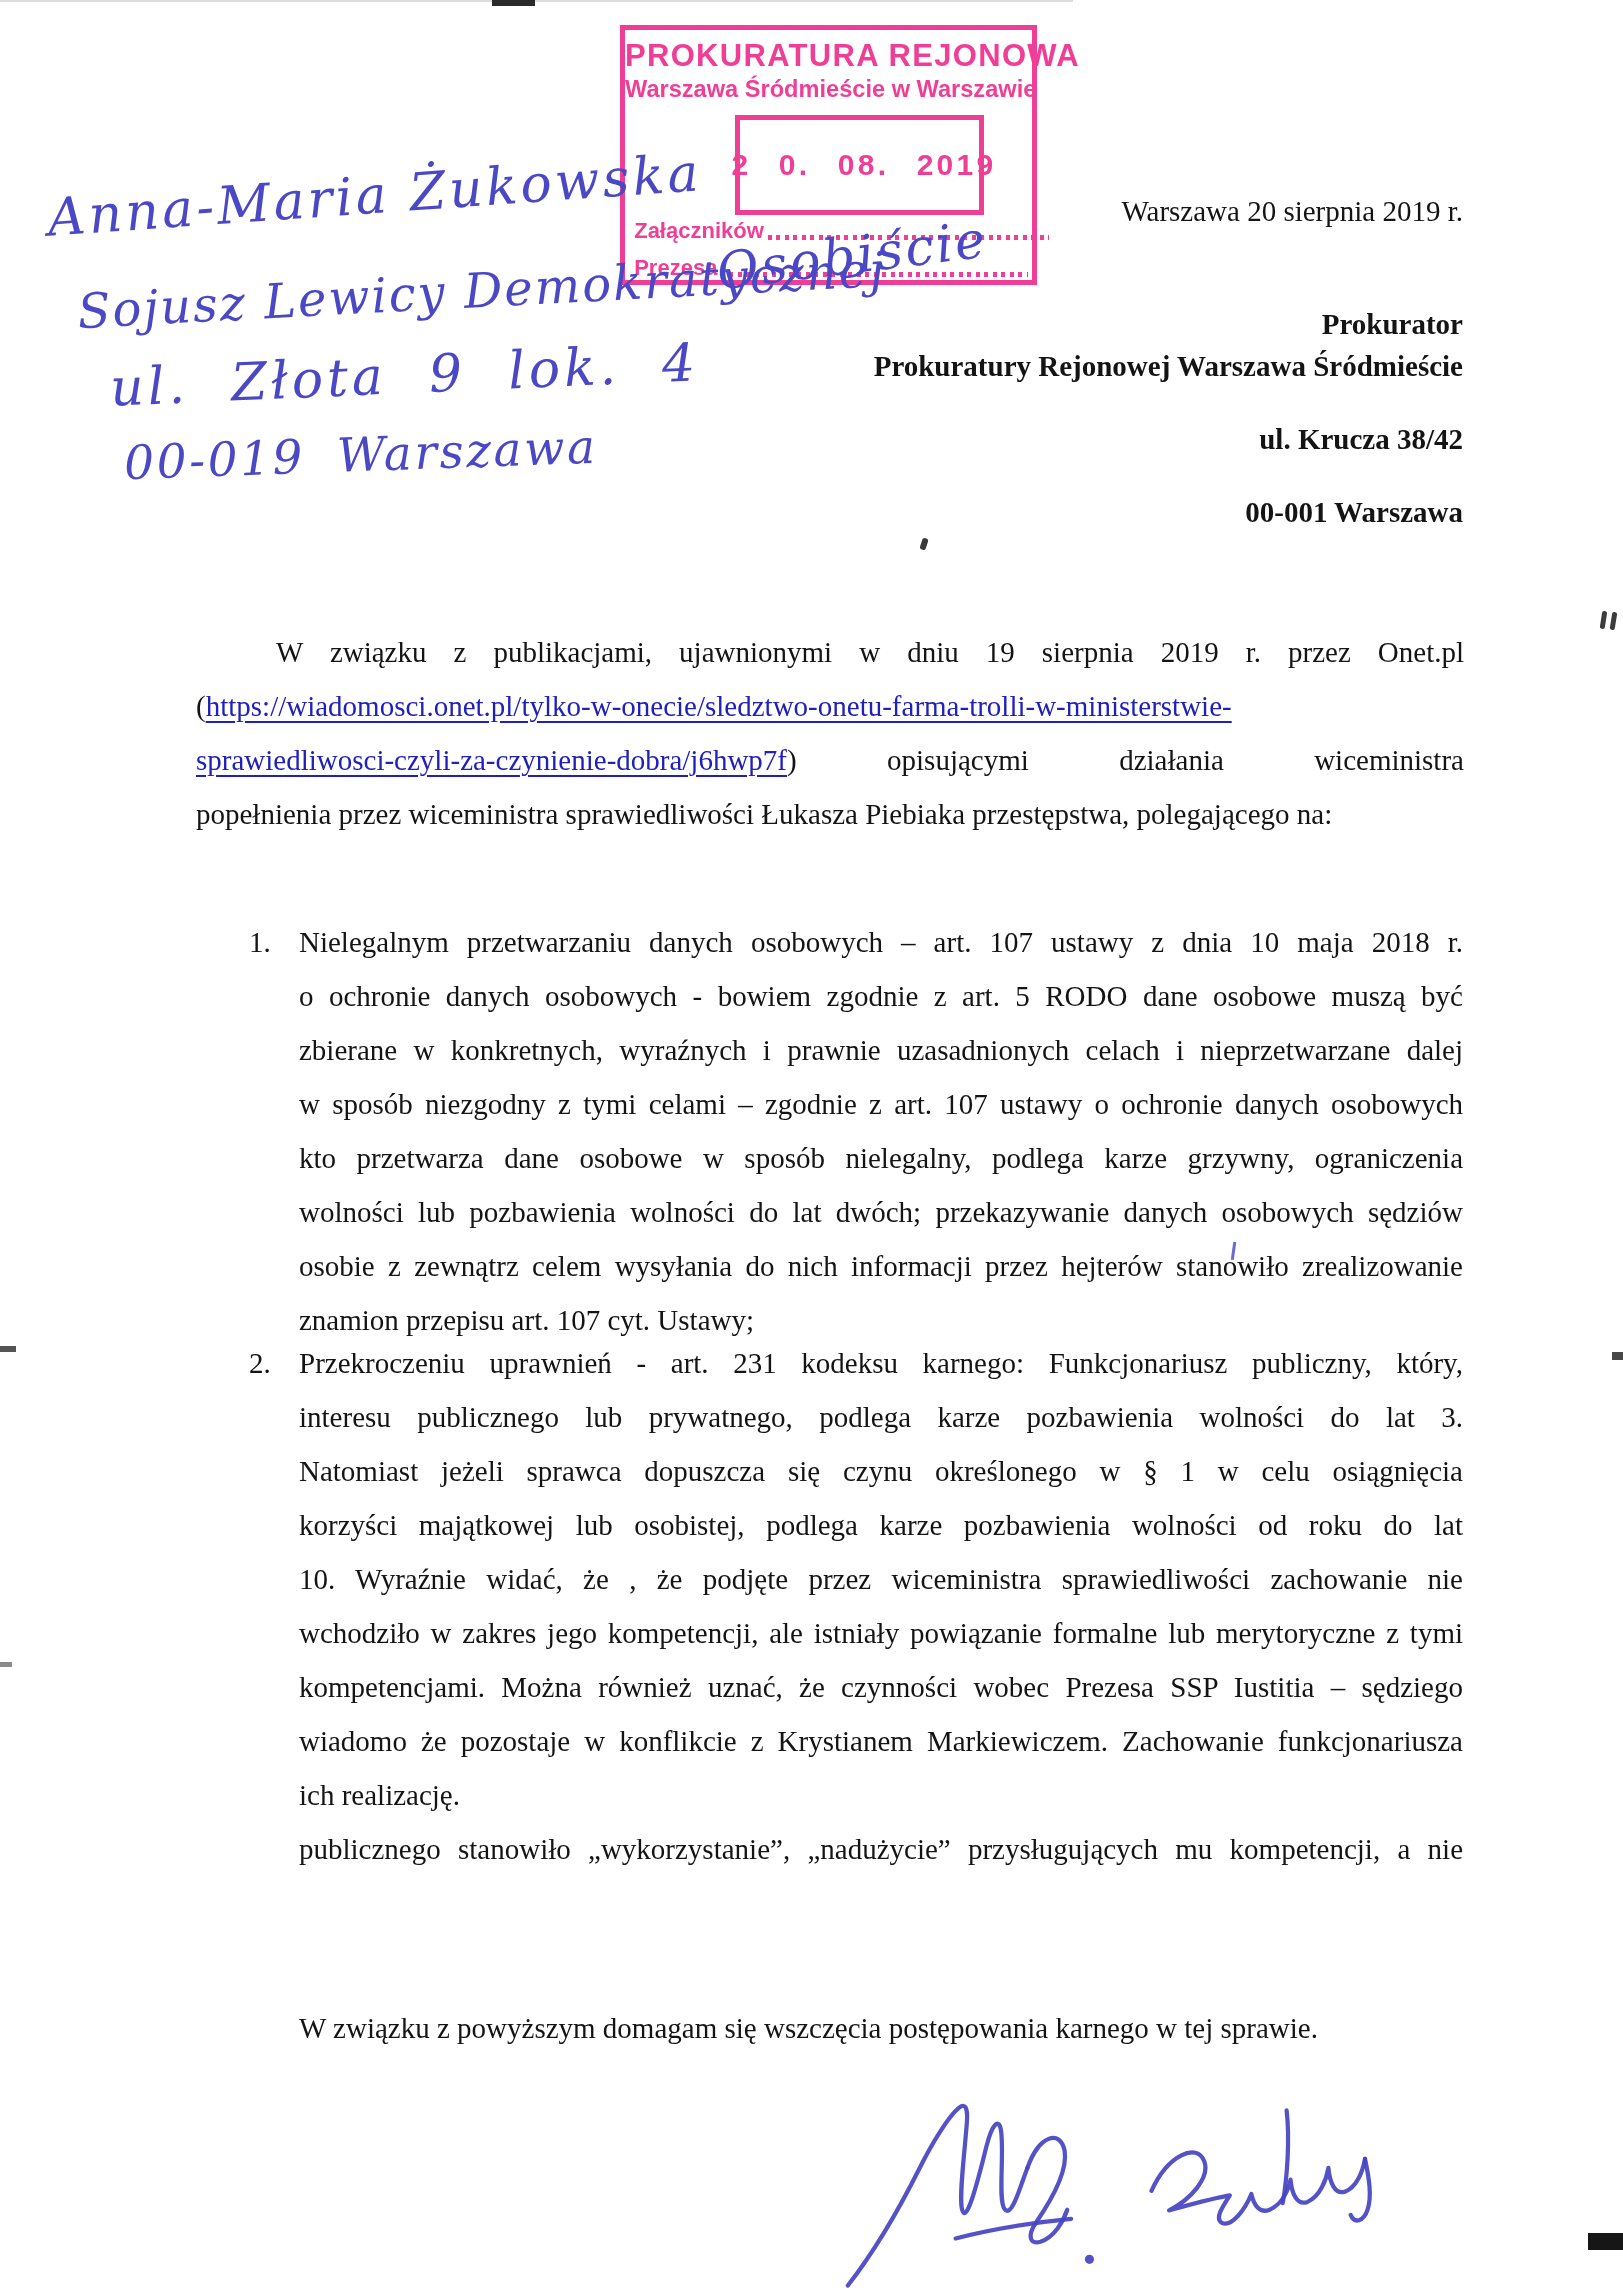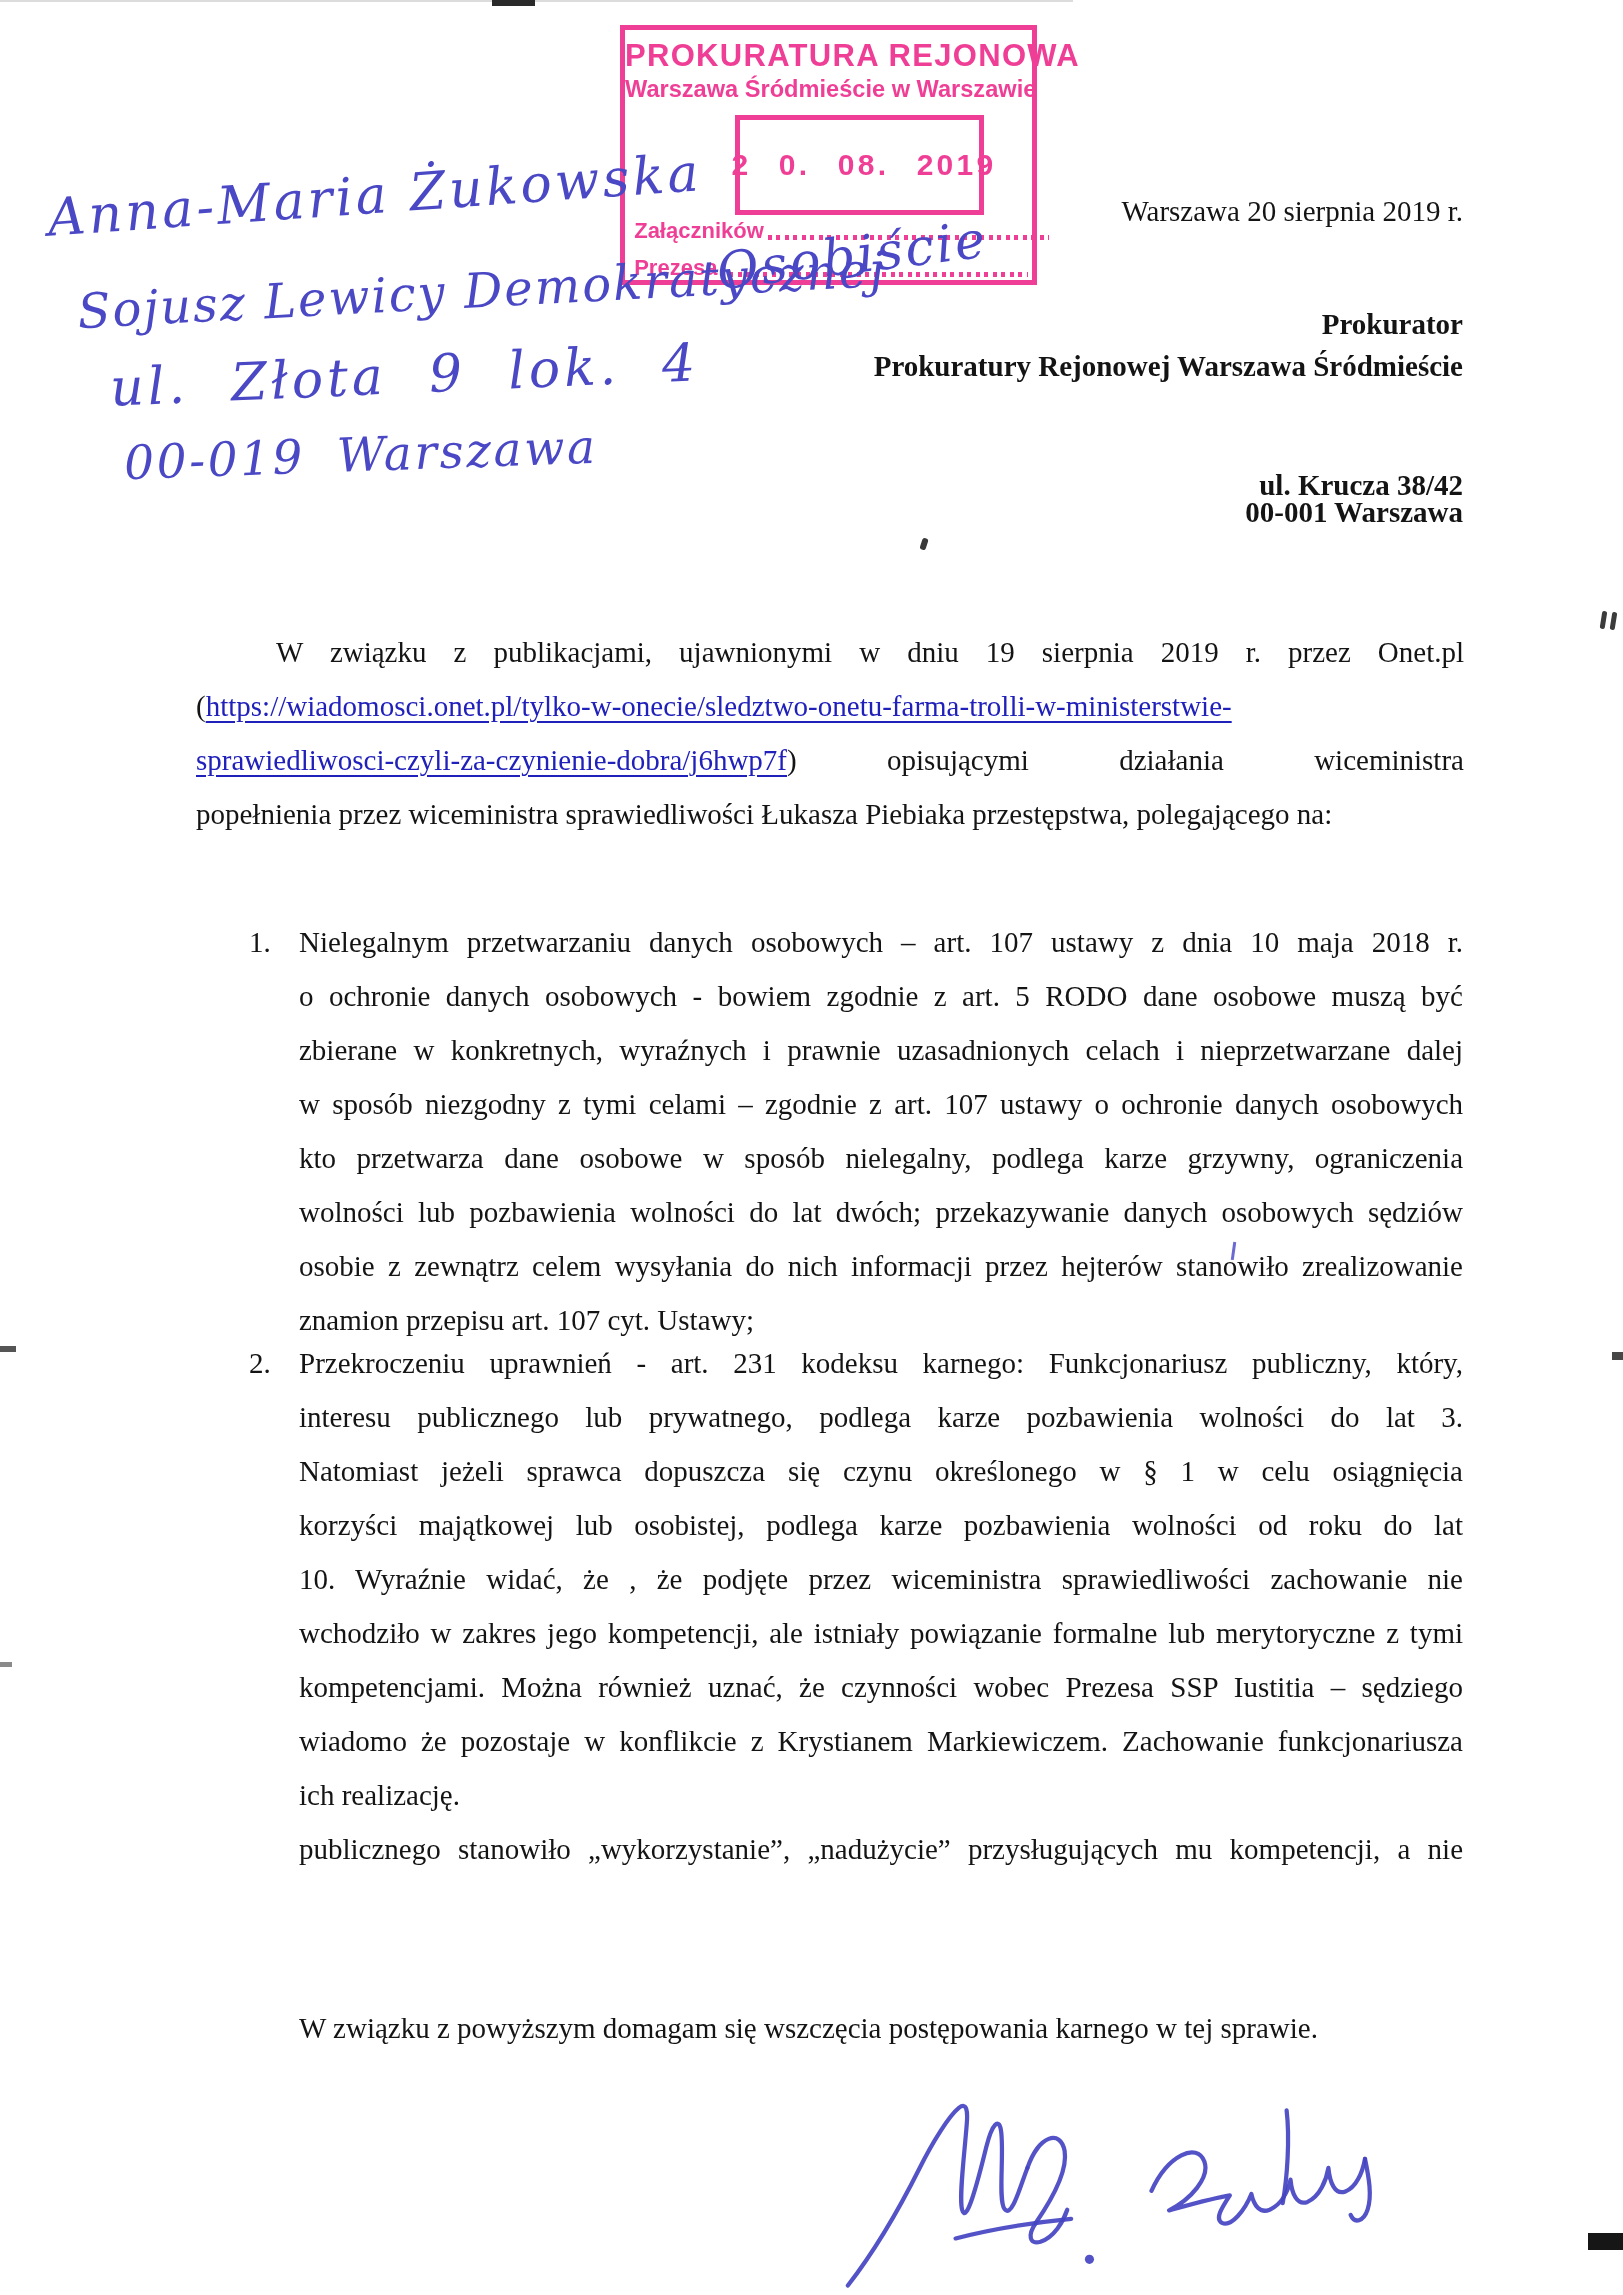--- a/index.html
+++ b/index.html
@@ -59,21 +59,21 @@
   .sender-2{left:77px;top:262px;font-size:48px;transform:rotate(-3deg);letter-spacing:2px;}
   .sender-3{left:110px;top:345px;font-size:52px;transform:rotate(-2.5deg);word-spacing:22px;letter-spacing:3.9px;}
   .sender-4{left:124px;top:427px;font-size:47px;transform:rotate(-2deg);word-spacing:14.4px;letter-spacing:2.6px;}
 
   
   .hdr{position:absolute;right:160px;white-space:nowrap;font-size:29px;line-height:1;}
   .hdr-bold{font-weight:bold;}
   .hdr-date{top:197px;}
   .hdr-r1{top:277px;margin-top:33px;}
   .hdr-r2{top:352px;}
-  .hdr-r3{top:425px;margin-top:46px;}
+  .hdr-r3{top:425px;}
   .hdr-r4{top:498px;}
 
   
   .body-block{position:absolute;font-size:29px;line-height:54px;}
   .bline{text-align:justify;text-align-last:justify;}
   .bline.last{text-align-last:left;}
   #intro{left:196px;top:625px;width:1268px;}
   .indent-first{padding-left:80px;}
   .url-line{text-align:left;text-align-last:left;}
   .link{color:#2020bb;text-decoration:underline;text-decoration-thickness:2px;text-underline-offset:5.2px;}

